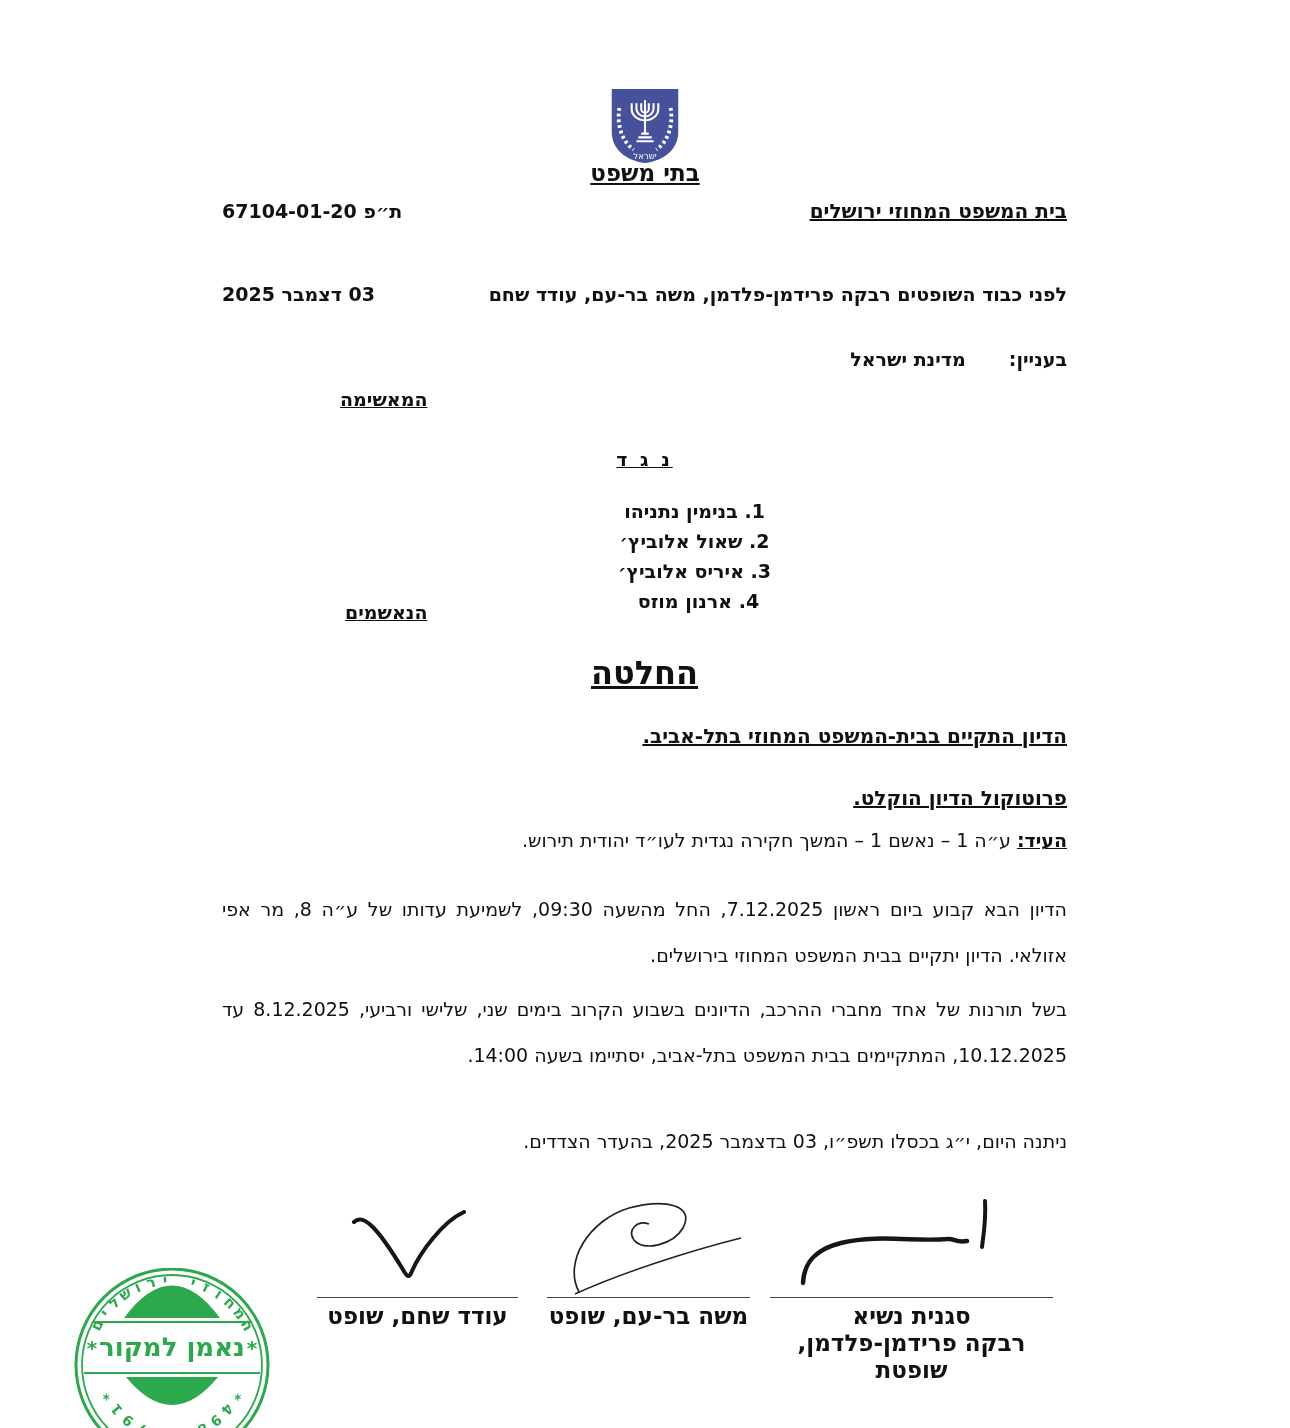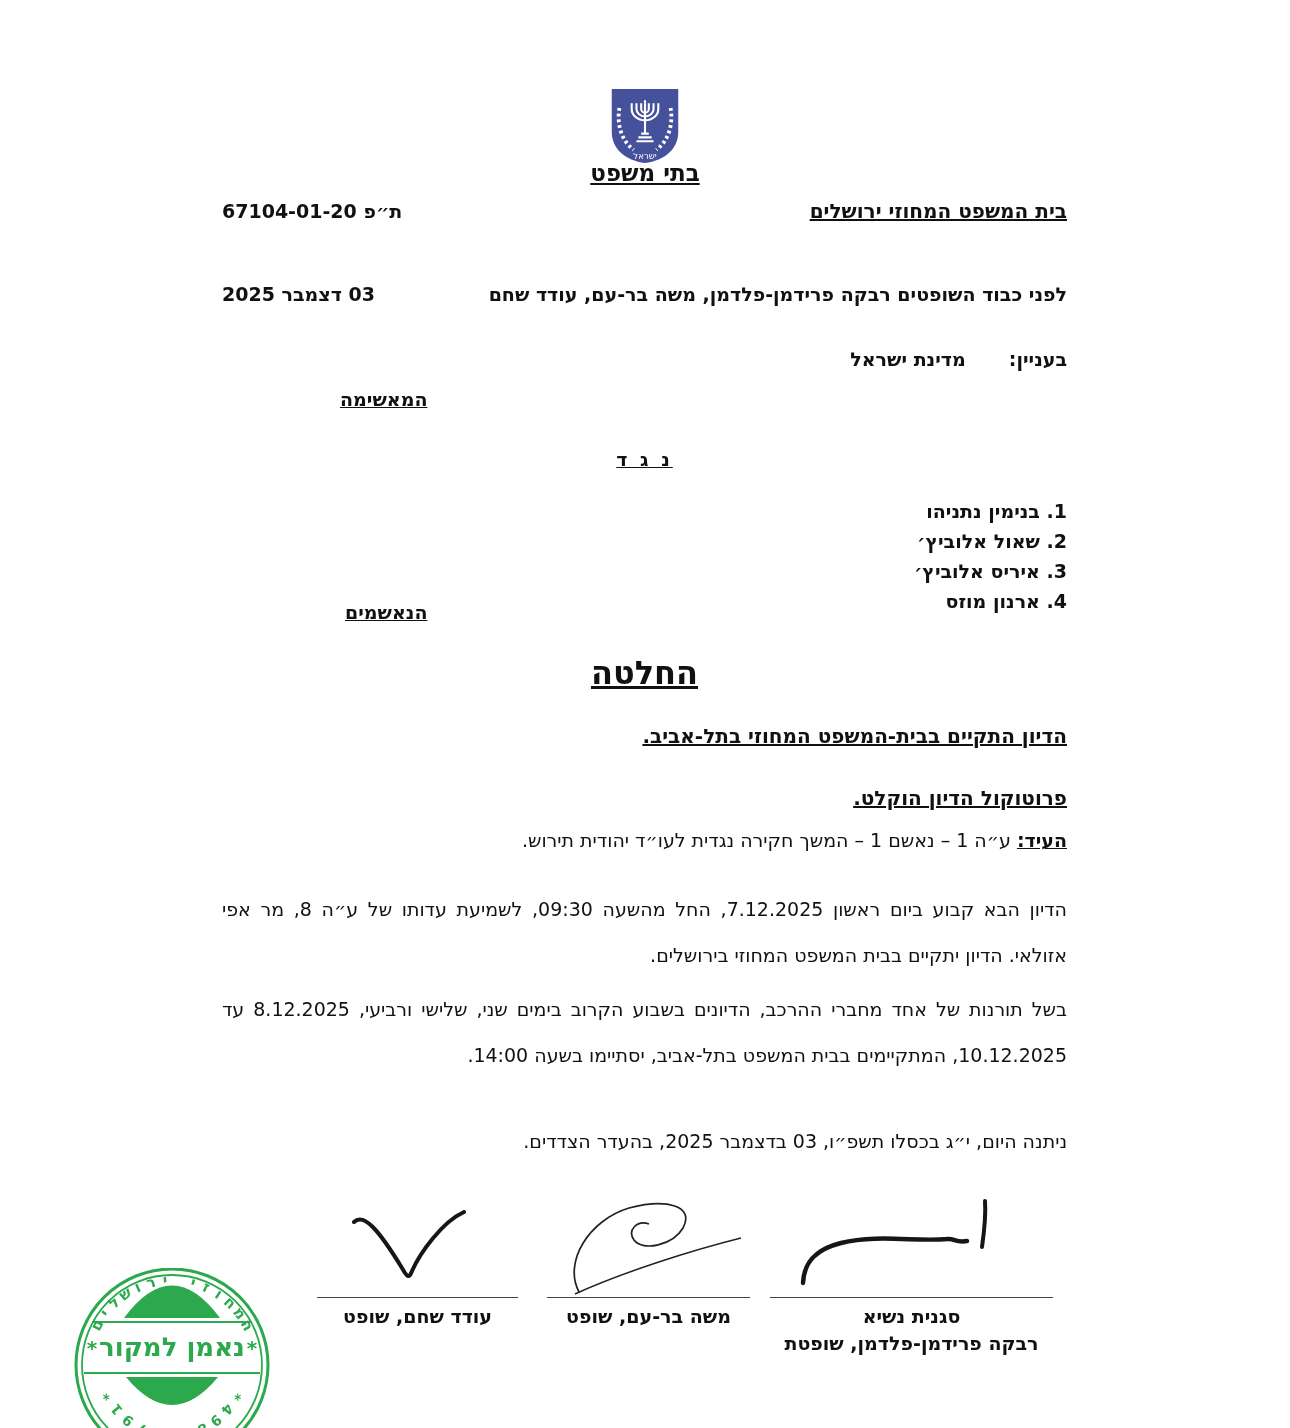--- a/index.html
+++ b/index.html
@@ -12,24 +12,24 @@
   .b{font-weight:bold;}
   .u{text-decoration:underline;text-align:right;}
   .center{text-align:center;text-decoration:underline;}
   .right{text-align:right;}
   .flex{display:flex;justify-content:space-between;align-items:baseline;}
   .fs19{font-size:19px;}
   .fs20{font-size:20px;}
   .title-big{font-size:32px;}
   .para{font-size:19px;line-height:46px;text-align:justify;}
   .sig-line{border-top:1.6px solid #444;}
-  .sig-name{font-weight:bold;font-size:19px;text-align:center;line-height:27px;}
+  .sig-name{font-weight:bold;font-size:23px;text-align:center;line-height:27px;}
   svg text{font-family:"DejaVu Sans",sans-serif;}
   #stamp-svg text{font-weight:bold;}
-  .defendant{font-weight:bold;font-size:19px;line-height:30px;text-align:right;}
+  .defendant{font-weight:bold;font-size:19px;line-height:30px;text-align:center;}
 </style>
 </head>
 <body>
 
 <svg class="abs" style="left:607px;top:86px" width="76" height="80" viewBox="0 0 80 84">
   <path d="M5,3 H75 V48 C75,66 61,78 40,81 C19,78 5,66 5,48 Z" fill="#45519b"></path>
   <g stroke="#ffffff" stroke-width="2.2" fill="none">
     <path d="M40,18 V50"></path>
     <path d="M26,21 v3 a14,12 0 0 0 28,0 v-3"></path>
     <path d="M31,21 v3 a9,8 0 0 0 18,0 v-3"></path>

